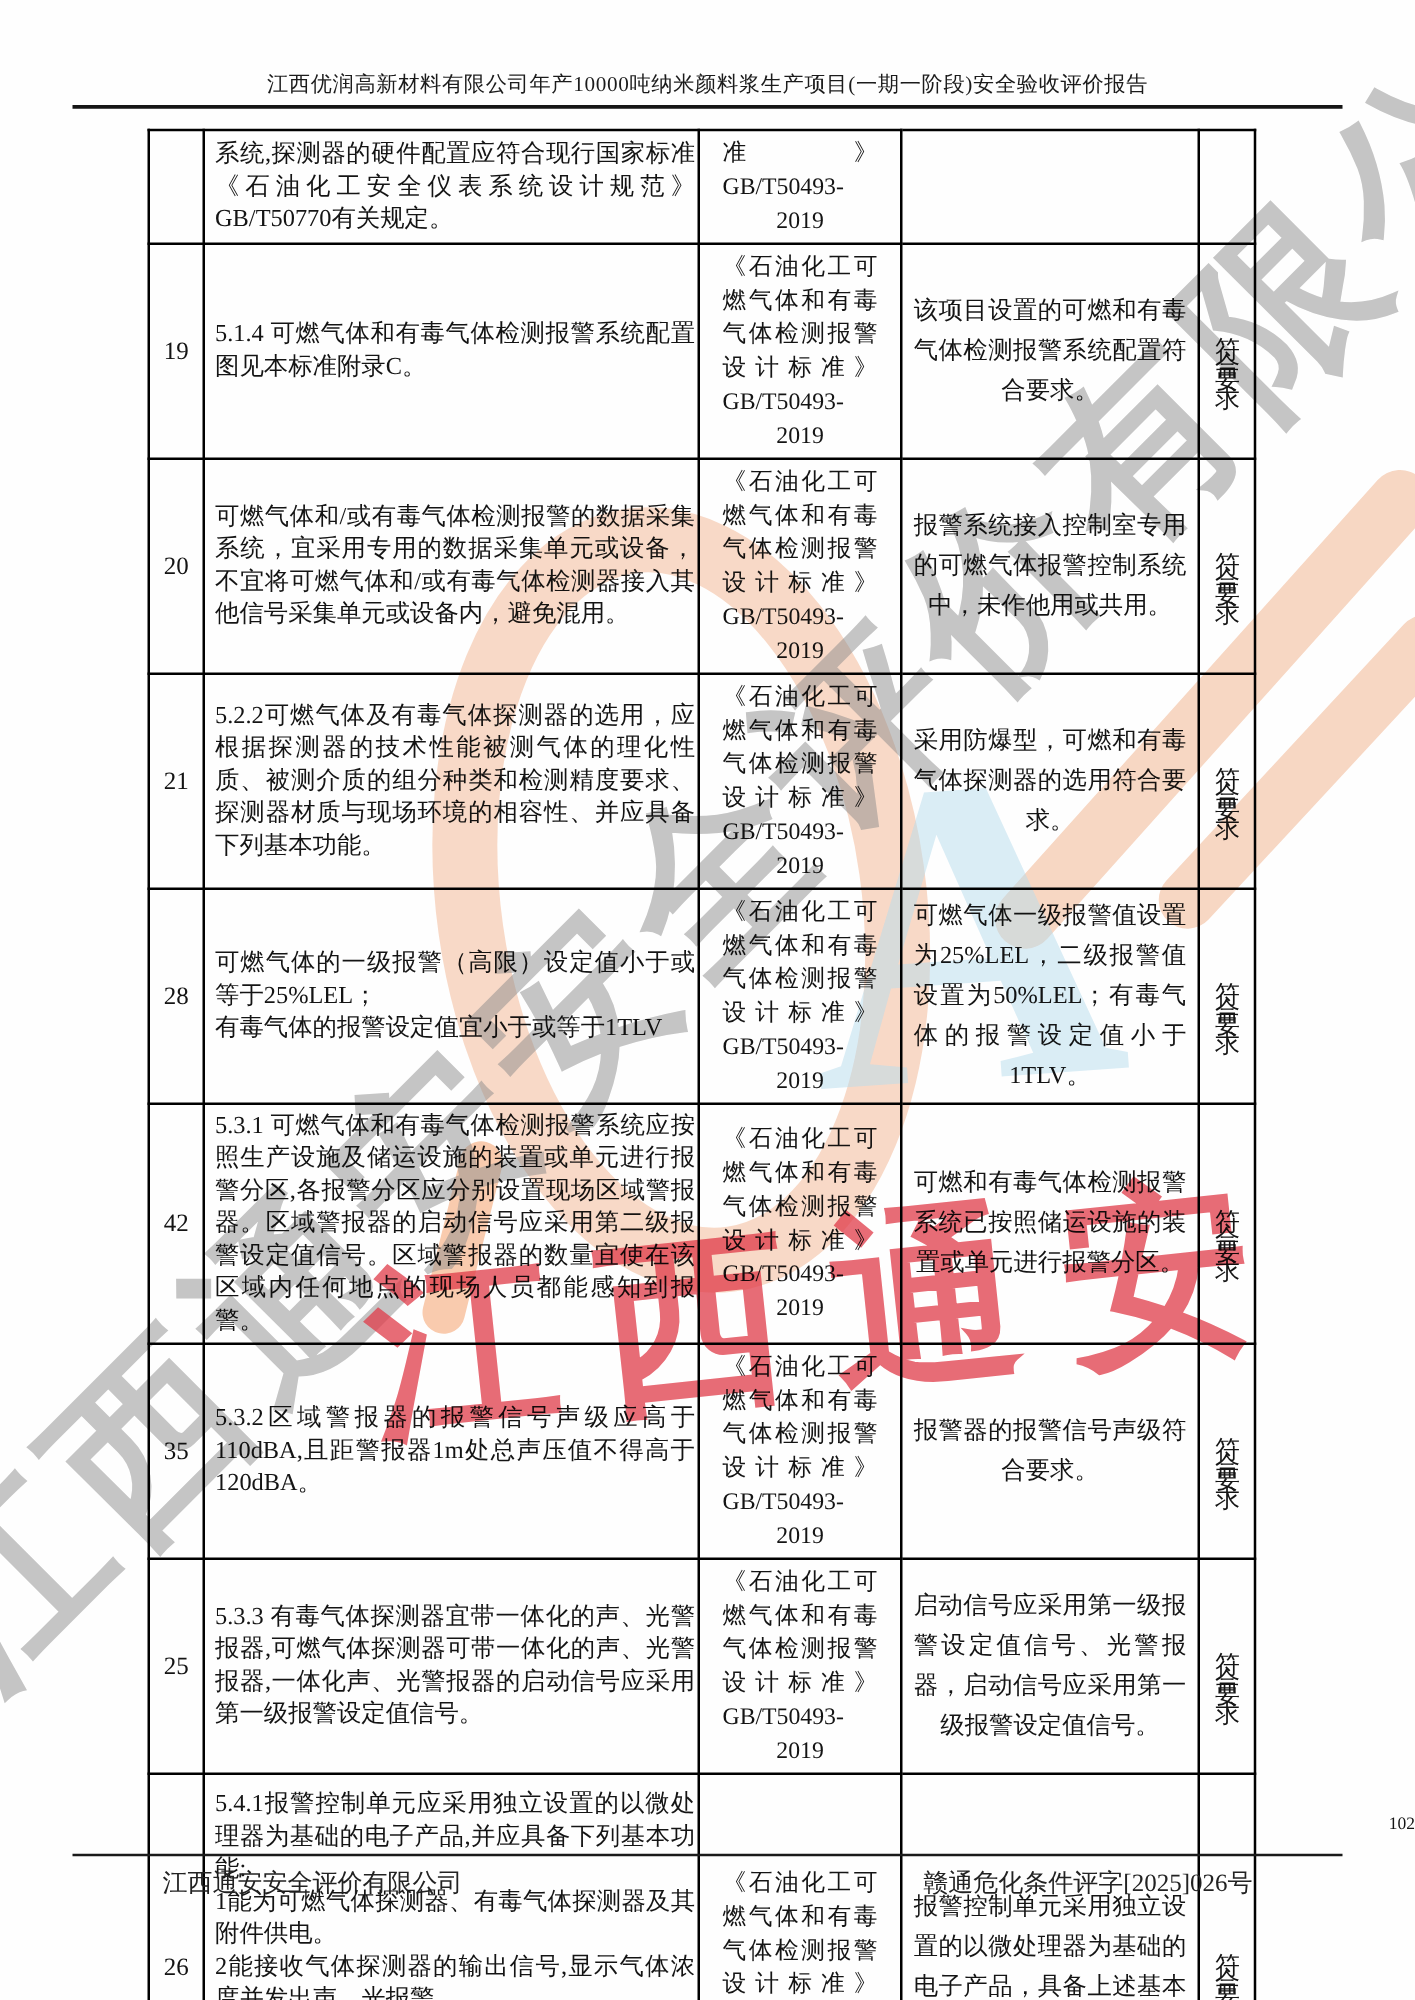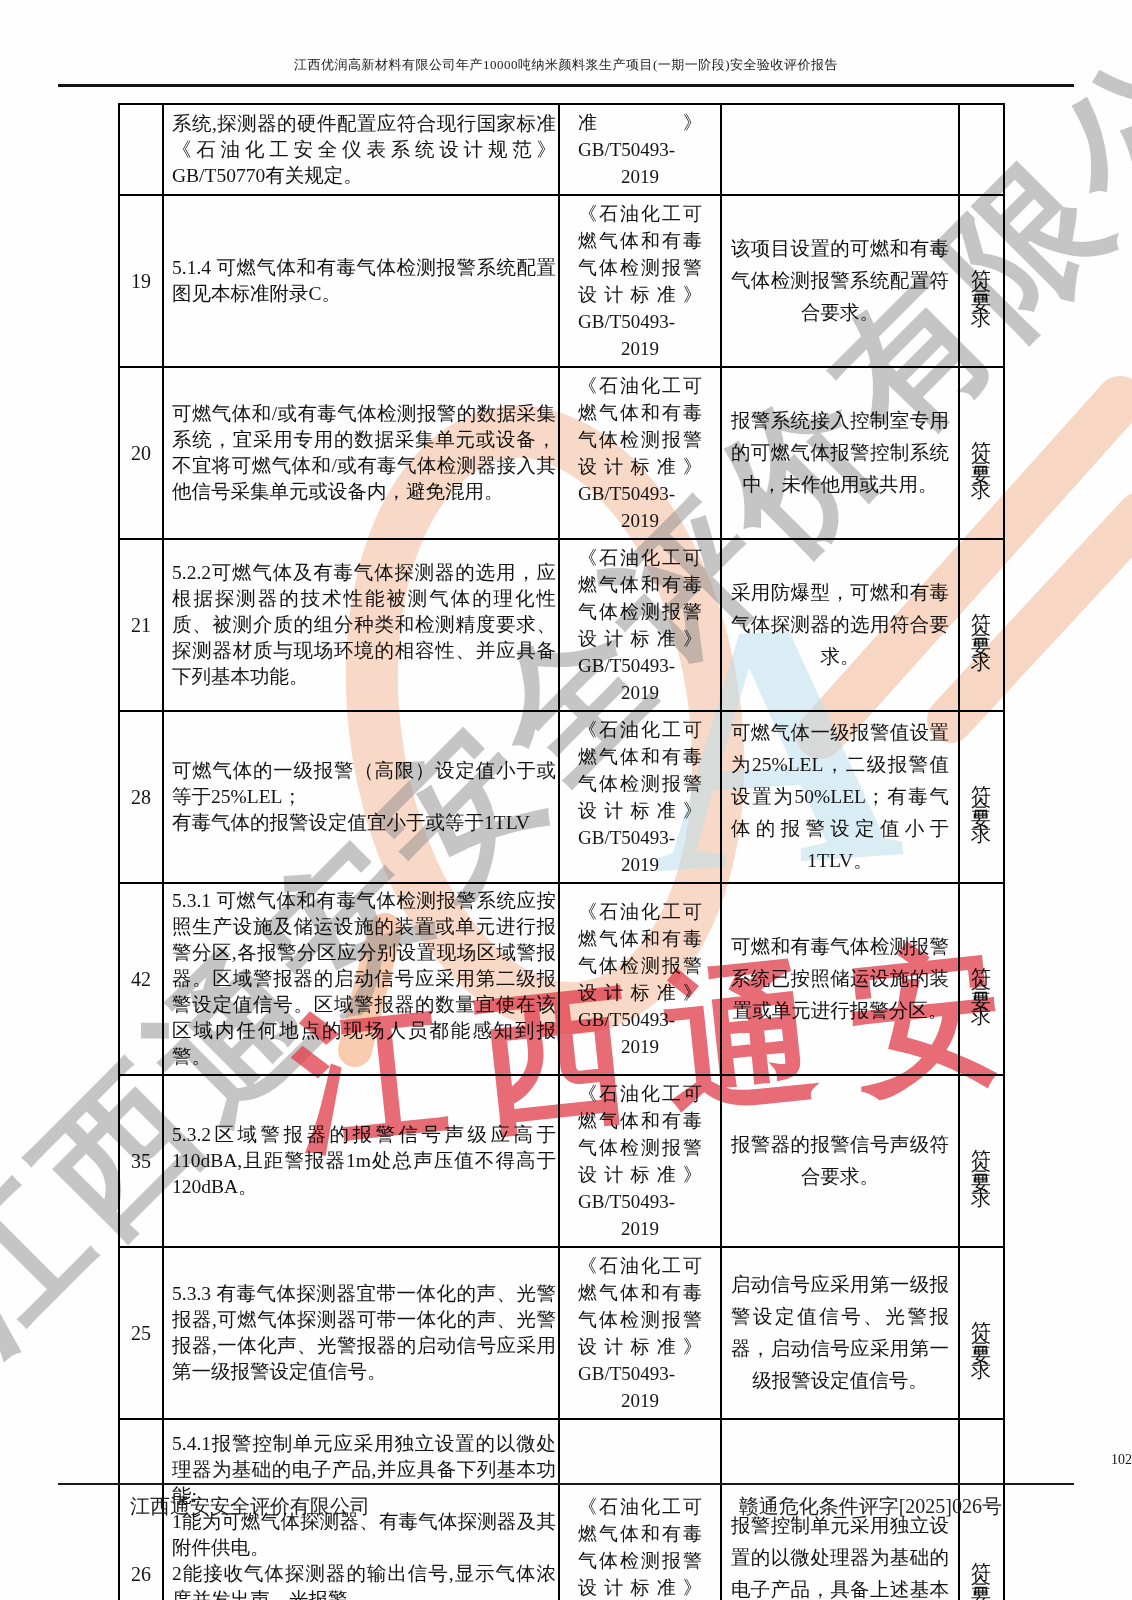--- a/index.html
+++ b/index.html
@@ -4,21 +4,21 @@
 <style>
   html,body { margin:0; padding:0; background:#e9e9e9; }
   .page {
     position:relative; width:1132px; height:1600px; margin:0 auto;
     background:#fefefe; overflow:hidden;
     font-family:"Liberation Serif","DejaVu Serif",serif; color:#141414;
   }
   
   .header-title {
     position:absolute; top:56px; left:0; width:100%;
-    text-align:center; font-size:13px; letter-spacing:0.5px; color:#1b1b1b;
+    text-align:center; font-size:17px; letter-spacing:0.5px; color:#1b1b1b;
   }
   .header-rule {
     position:absolute; top:84px; left:58px; width:1016px; height:0;
     border-top:3.5px solid #151515;
   }
   
   table.review-table {
     position:absolute; top:103px; left:118px; width:885px;
     border-collapse:collapse; table-layout:fixed;
   }

